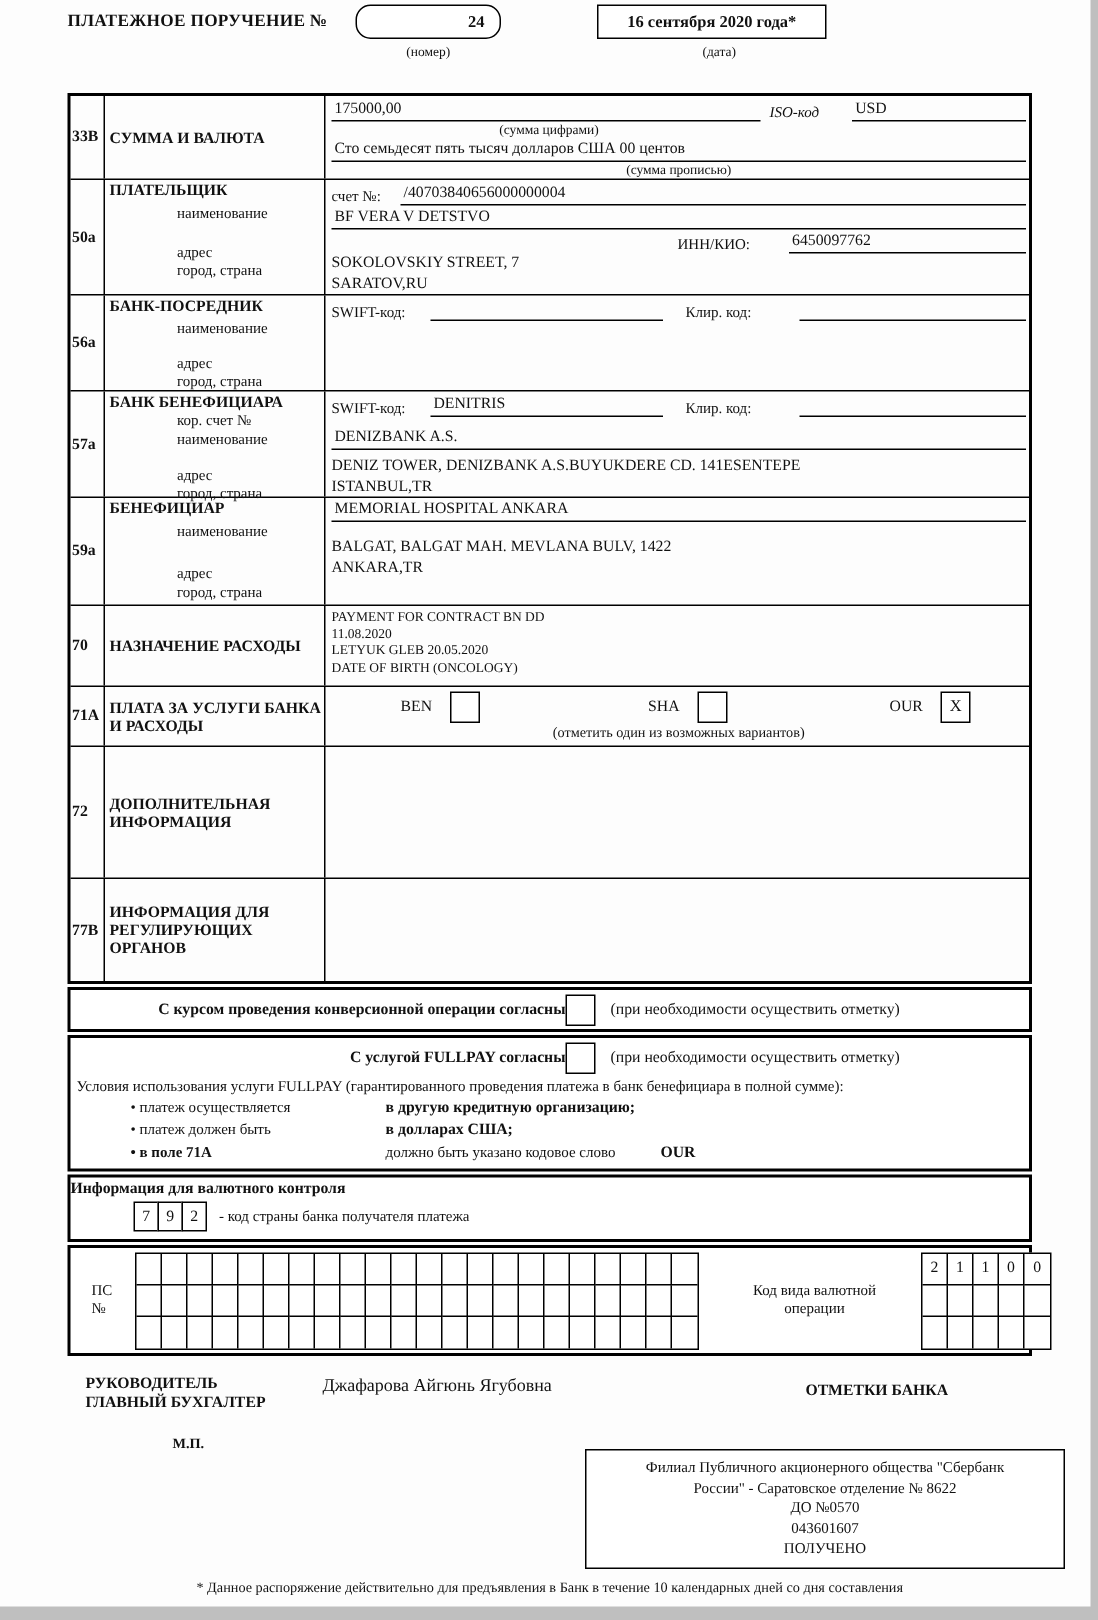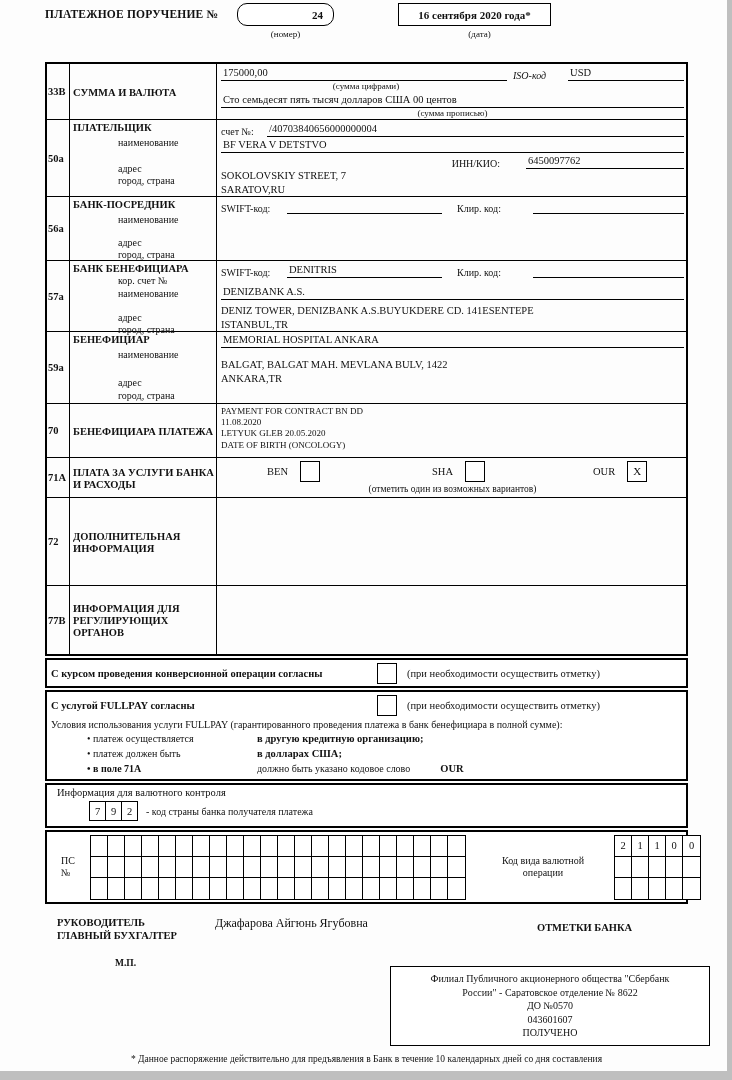--- a/index.html
+++ b/index.html
@@ -54,30 +54,30 @@
   .clear-u { flex:1; margin-left:14px; }
   .gap15 { width:15px; flex-shrink:0; }
   .inn-u { width:158px; }
   .p70 { font-size:9px; line-height:11.2px; padding-top:2px; }
   .b71 { display:flex; align-items:center; height:26px; font-size:10.5px; }
   .chk { width:20px; height:21px; border:1px solid #000; display:inline-flex; align-items:center; justify-content:center; font-size:11px; flex-shrink:0; background:#fff; }
   .cap71 { width:100%; font-size:9.5px; }
   
   .lbox { margin-left:45px; width:643px; border:2px solid #000; margin-top:2px; background:#fff; }
   .agree-row { display:flex; align-items:center; height:26px; }
-  .agree-label { font-weight:bold; font-size:10.5px; padding-left:4px; width:330px; flex-shrink:0; }
+  .agree-label { font-weight:bold; font-size:10.5px; padding-left:4px; width:330px; flex-shrink:0;text-align:right; }
   .agree-note { font-size:10.5px; margin-left:10px; }
   .fp-title { font-size:10px; padding:1px 0 1px 4px; }
   .cond { display:flex; align-items:center; height:15px; font-size:10px; }
   .cond .c-lab { padding-left:40px; width:210px; flex-shrink:0; }
   .cond .c-val { font-weight:bold; font-size:10.5px; }
   .cond .c-val.plain { font-weight:normal; font-size:10px; }
   .cond .c-code { font-weight:bold; font-size:10.5px; margin-left:30px; }
   .c-lab.bold { font-weight:bold; }
-  .cc-title { font-weight:normal; font-size:10.5px; padding:2px 0 0 10px; }
+  .cc-title { font-weight:bold; font-size:10.5px; padding:2px 0 0 0; }
   .cc-row { display:flex; align-items:center; margin:3px 0 5px 42px; }
   .digit-cell { width:17px; height:20px; border:1px solid #000; display:inline-flex; align-items:center; justify-content:center; font-size:10.5px; margin-left:-1px; background:#fff; }
   .digit-cell:first-child { margin-left:0; }
   .cc-note { font-size:10px; margin-left:8px; }
   
   .ps-box { height:74px; display:flex; align-items:center; }
   .ps-label { width:43px; padding-left:14px; font-size:10px; line-height:12px; flex-shrink:0; }
   .grid { display:grid; border:1px solid #000; background:#fff; }
   .grid .cell { width:17px; height:21px; border-right:1px solid #000; border-bottom:1px solid #000; display:flex; align-items:center; justify-content:center; font-size:10.5px; }
   .grid .cell.lc { border-right:none; }
@@ -229,21 +229,21 @@
         </div>
         <div class="line l-city">
           <span class="val">ANKARA,TR</span>
         </div>
       </div>
     </div>
 
     <div class="frow" style="min-height:54px">
       <div class="fcode">70</div>
       <div class="flabel vcenter">
-          <span class="sect">БЕНЕФИЦИАРА ПЛАТЕЖА</span>
+          <span class="sect">НАЗНАЧЕНИЕ РАСХОДЫ</span>
         </div>
       <div class="fcontent p70">
         <div>PAYMENT FOR CONTRACT BN DD</div>
         <div>11.08.2020</div>
         <div>LETYUK GLEB 20.05.2020</div>
         <div>DATE OF BIRTH (ONCOLOGY)</div>
       </div>
     </div>
 
     <div class="frow" style="min-height:40px">

